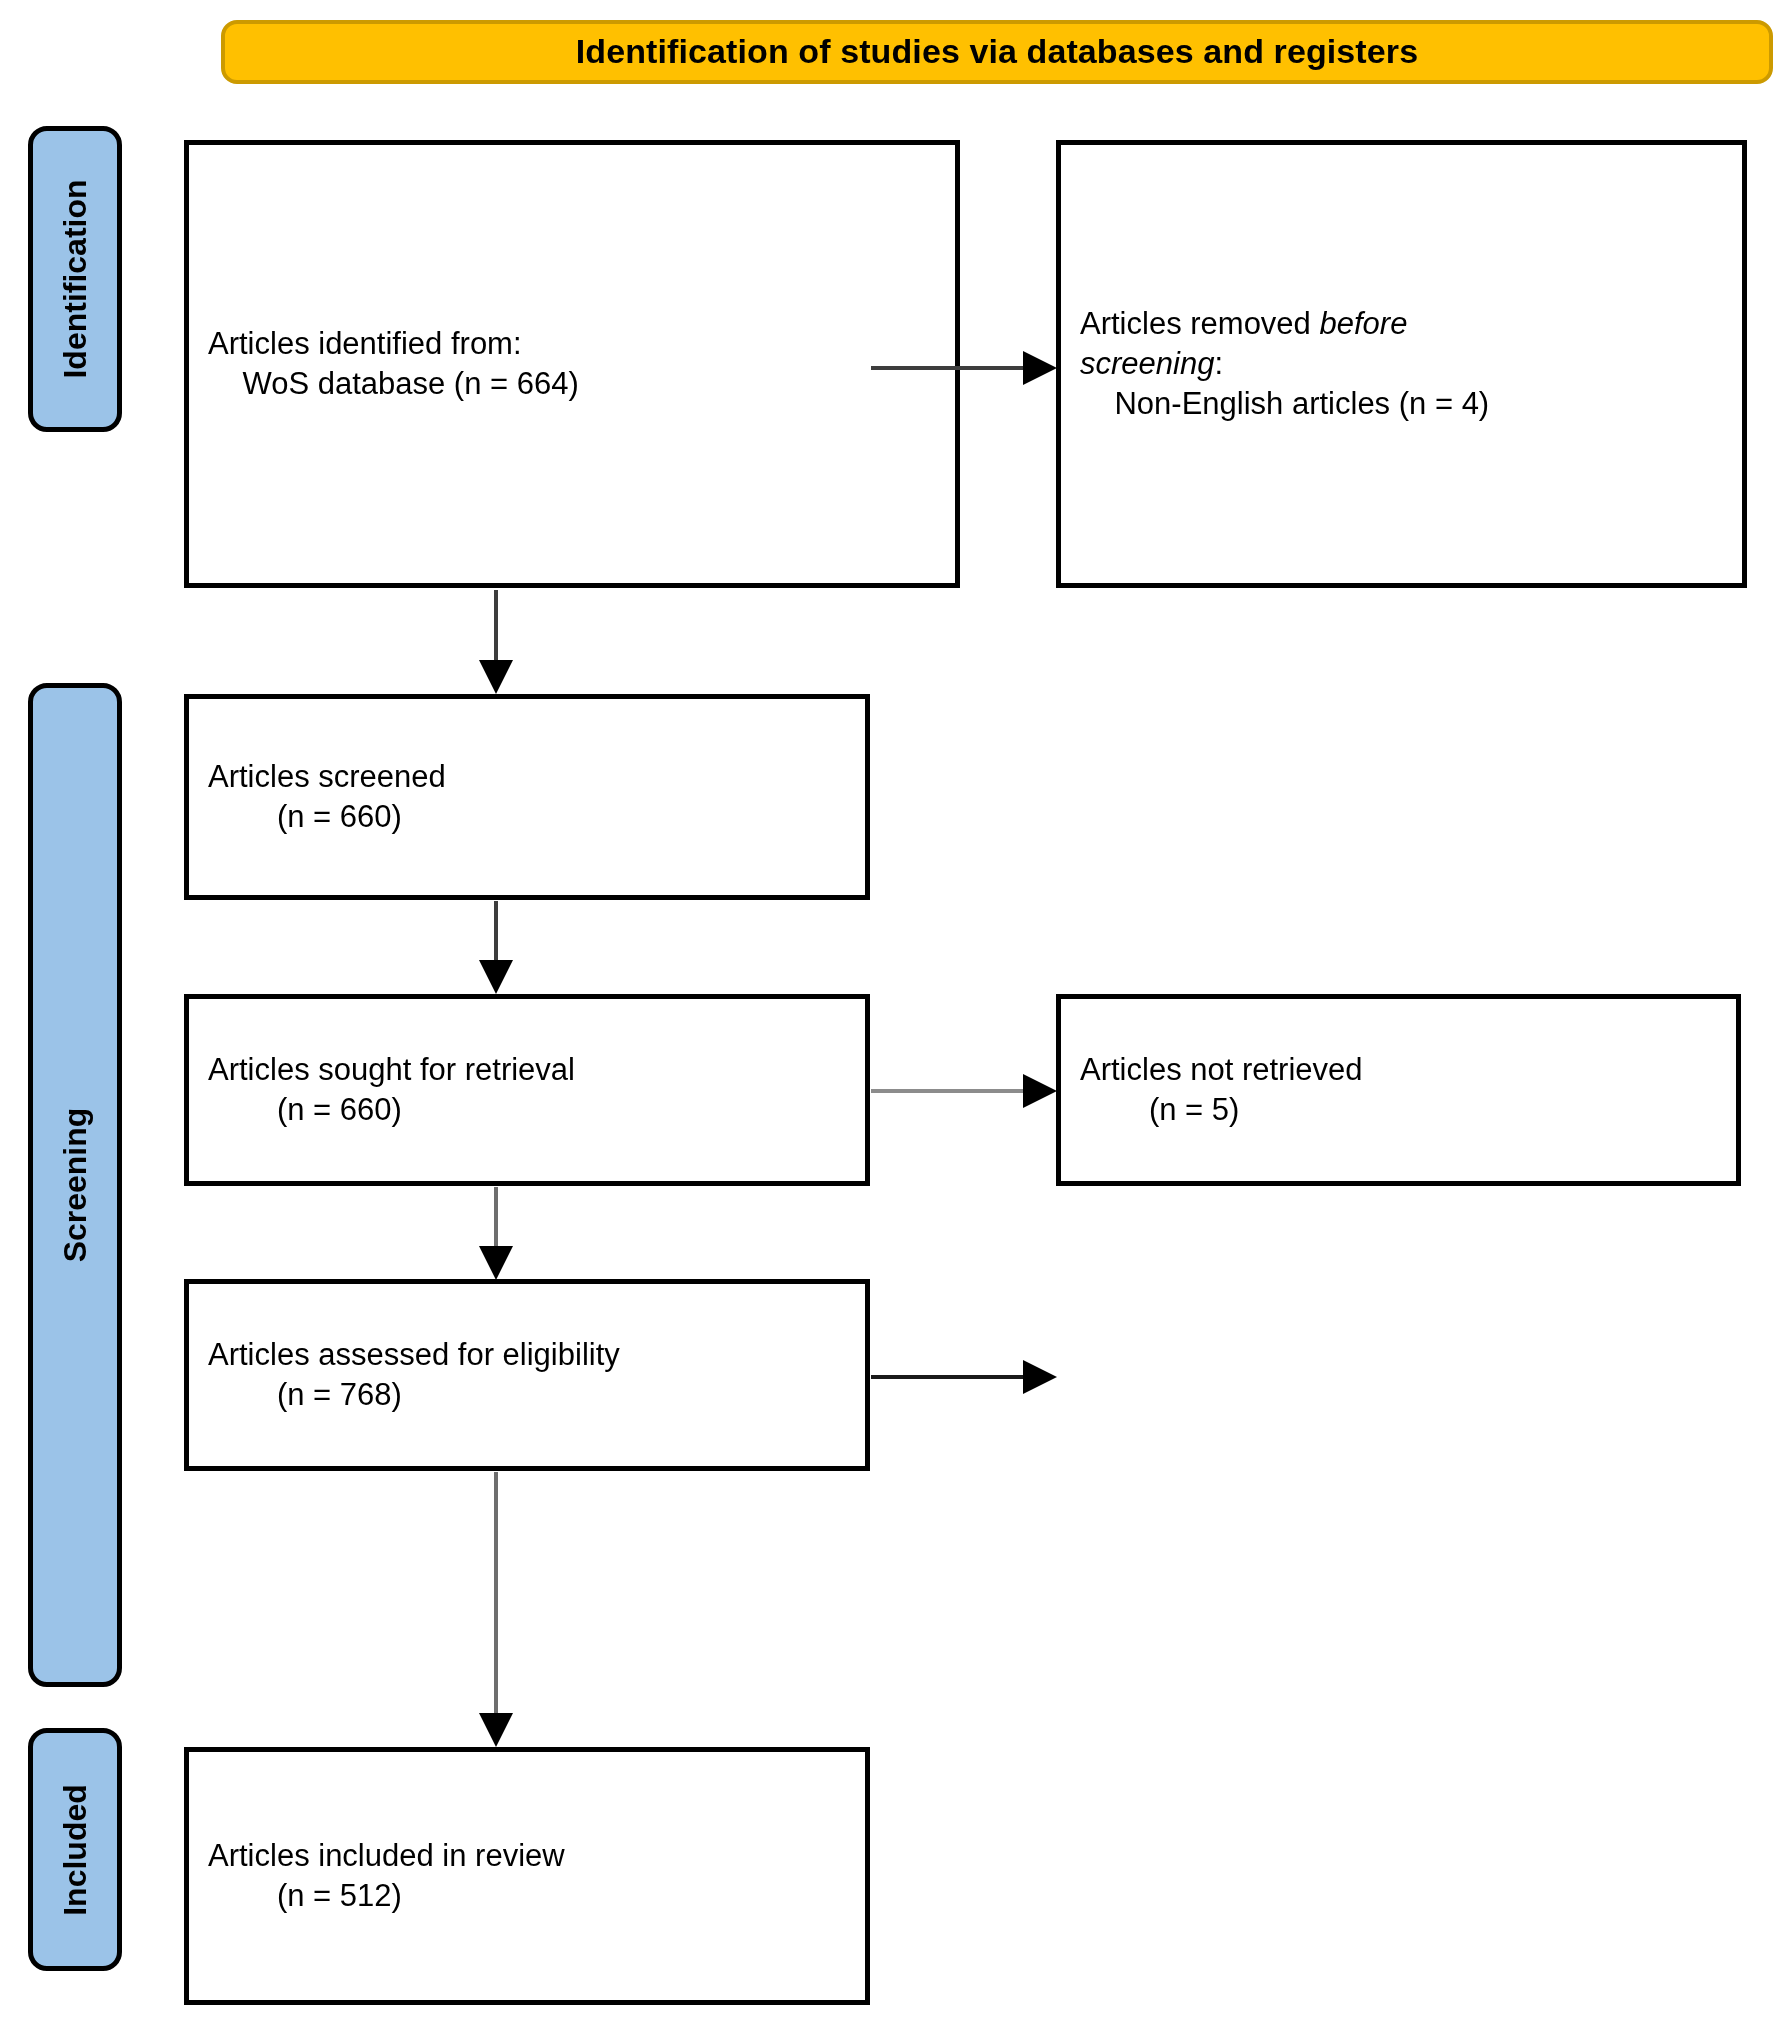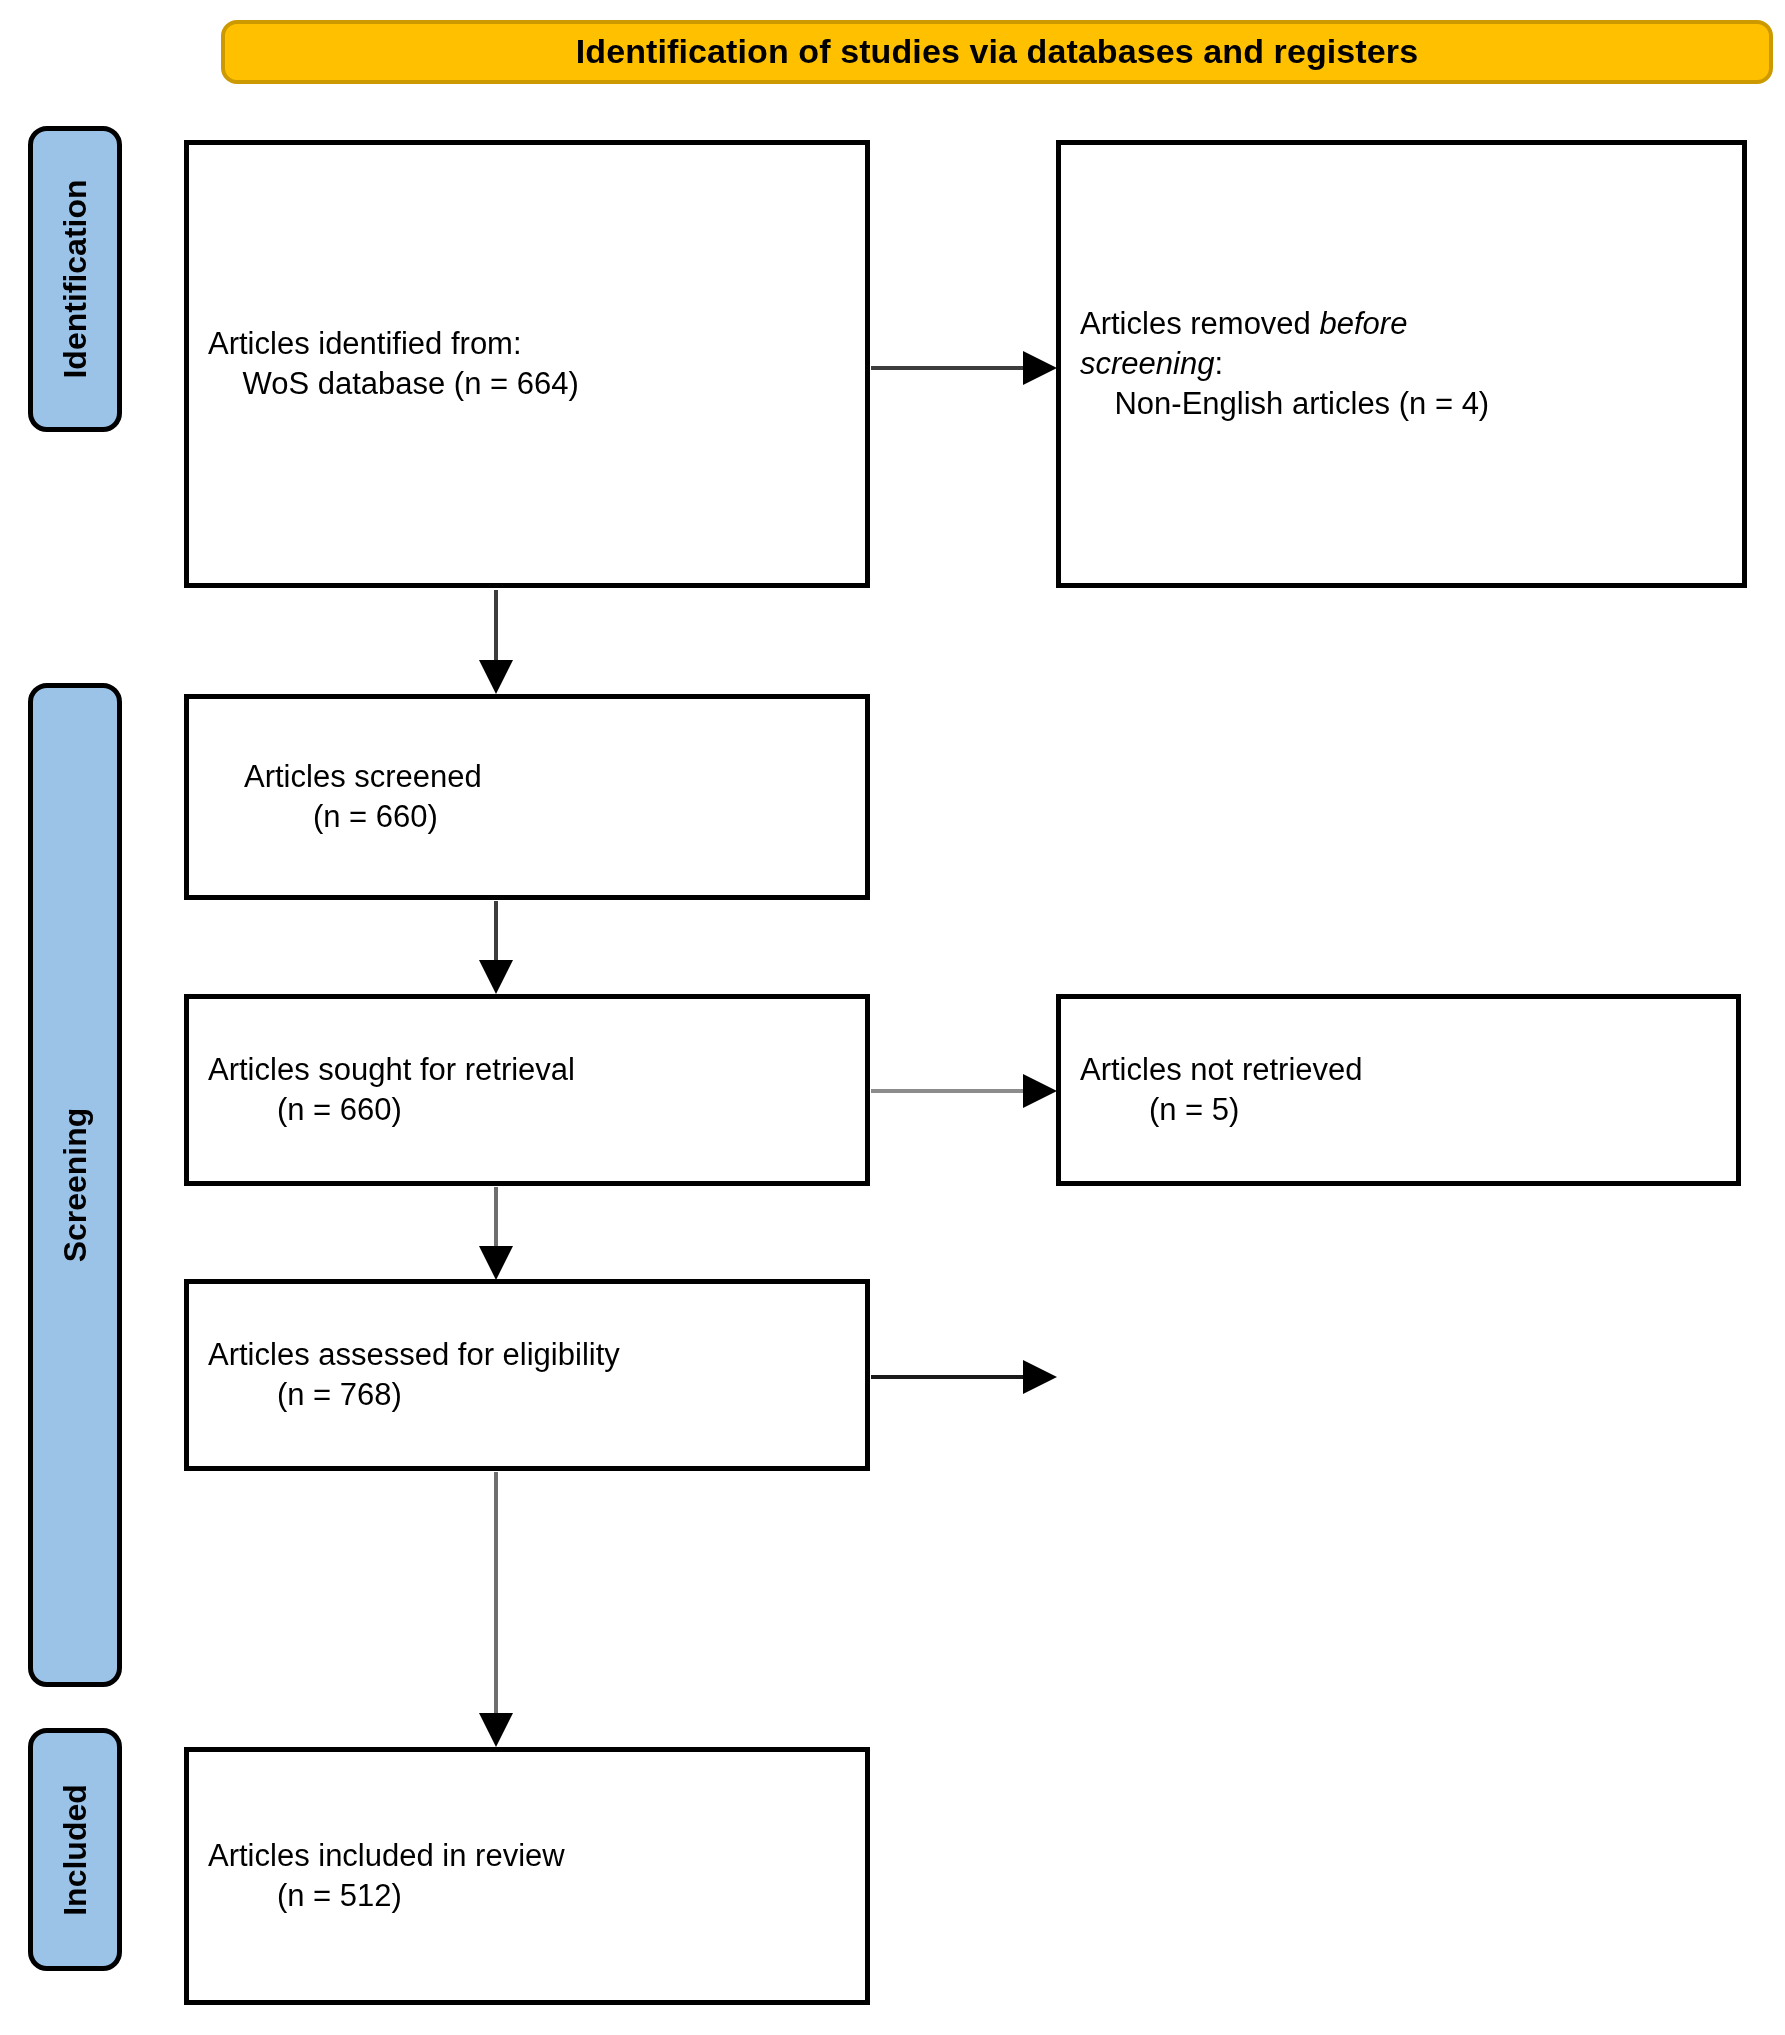--- a/index.html
+++ b/index.html
@@ -78,23 +78,23 @@
   }
   .flow-text {
     font-size: 31px;
     color: #000000;
     line-height: 1.28;
     padding: 0 19px;
     white-space: pre-wrap;
   }
   .flow-text .ital { font-style: italic; }
 
-  #box-identified      { left: 184px;  top: 140px;  width: 686px;  height: 448px; }
+  #box-identified      { left: 184px;  top: 140px;  width: 776px;  height: 448px; }
   #box-removed         { left: 1056px; top: 140px;  width: 691px;  height: 448px; }
-  #box-screened        { left: 184px;  top: 694px;  width: 686px;  height: 206px; padding-left: 36px; }
+  #box-screened        { left: 184px;  top: 694px;  width: 686px;  height: 206px; }
   #box-sought          { left: 184px;  top: 994px; width: 686px;  height: 192px; }
   #box-not-retrieved   { left: 1056px; top: 994px; width: 685px;  height: 192px; }
   #box-eligibility     { left: 184px;  top: 1279px; width: 686px;  height: 192px; }
   #box-excluded        { left: 1056px; top: 1279px; width: 692px;  height: 367px; }
   #box-included        { left: 184px;  top: 1747px; width: 686px;  height: 258px; }
 
   
   .arrow-v {
     position: absolute;
     width: 0;

